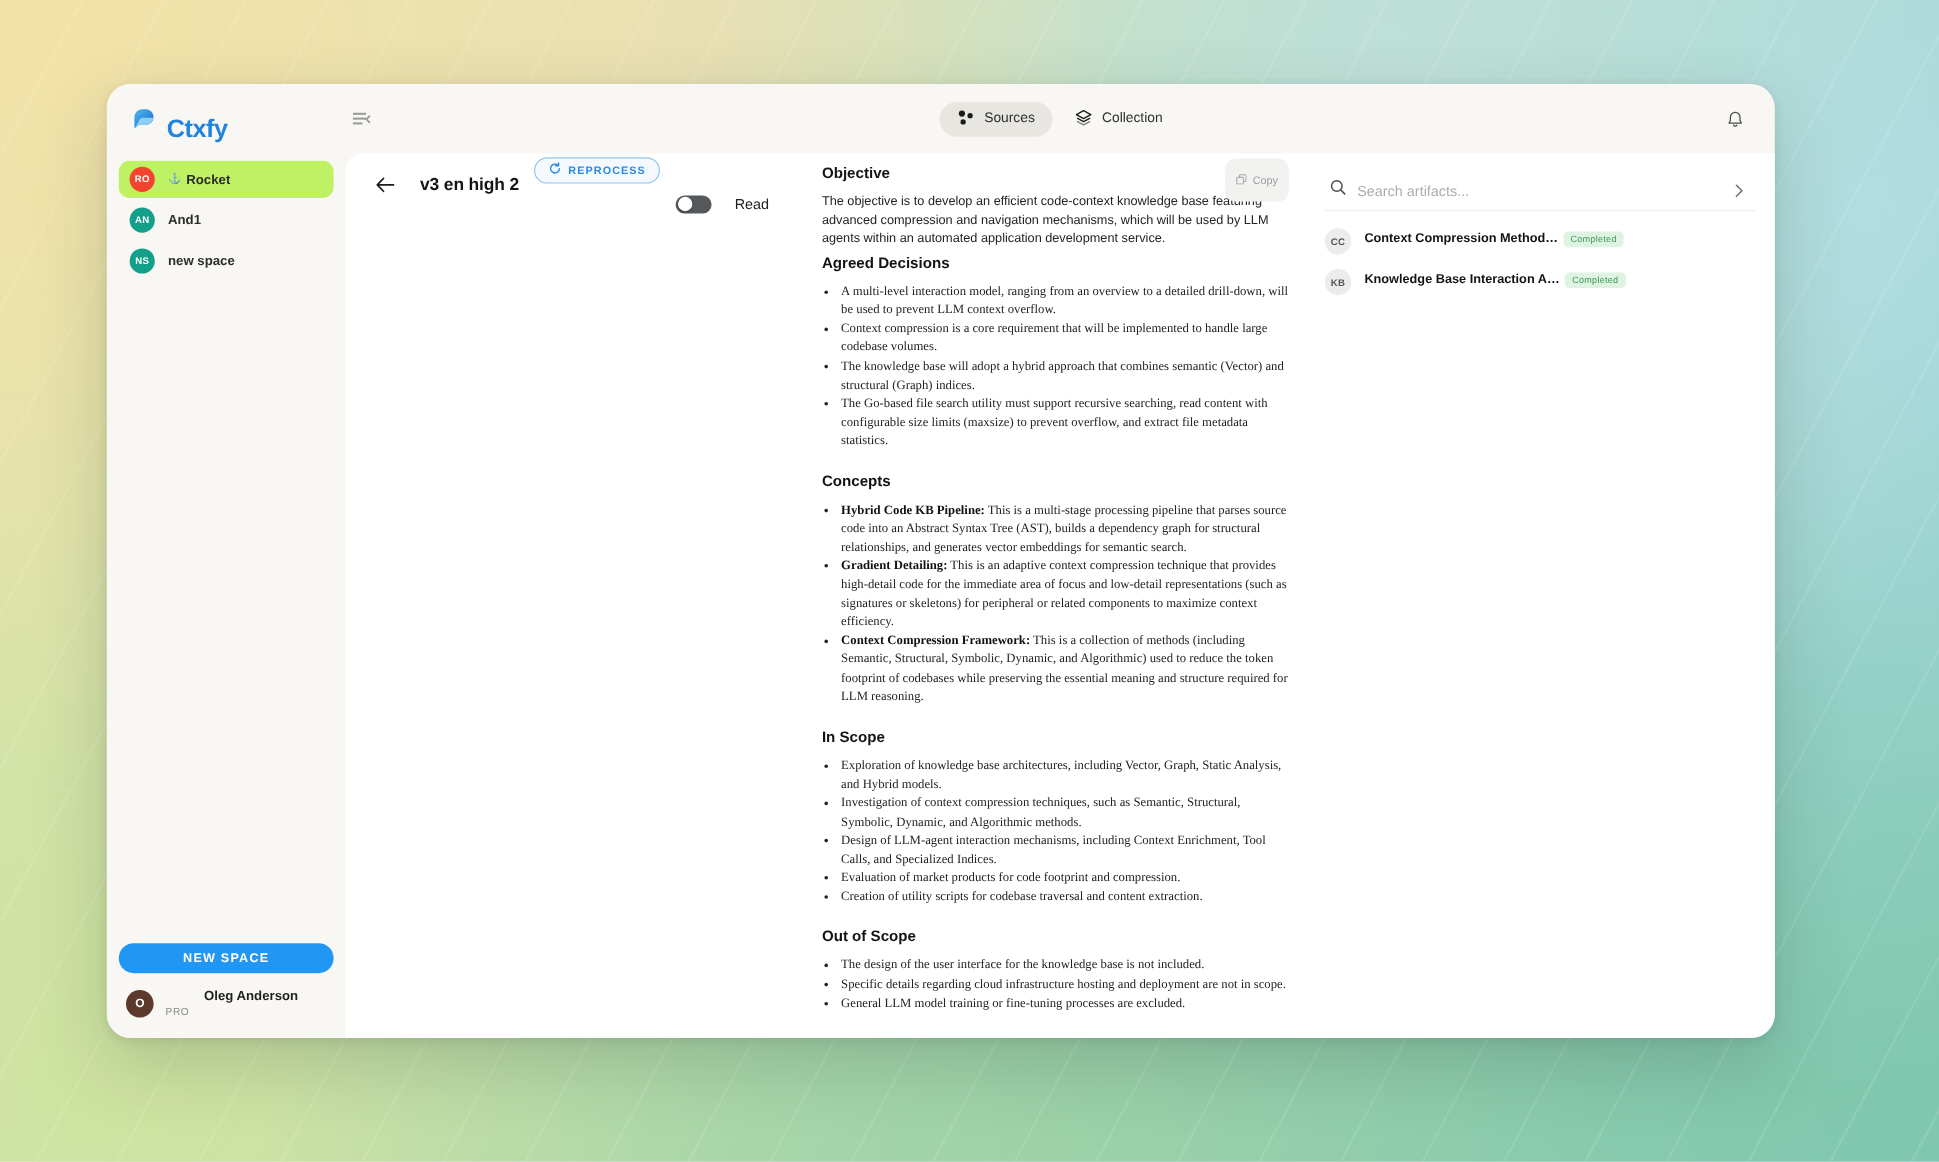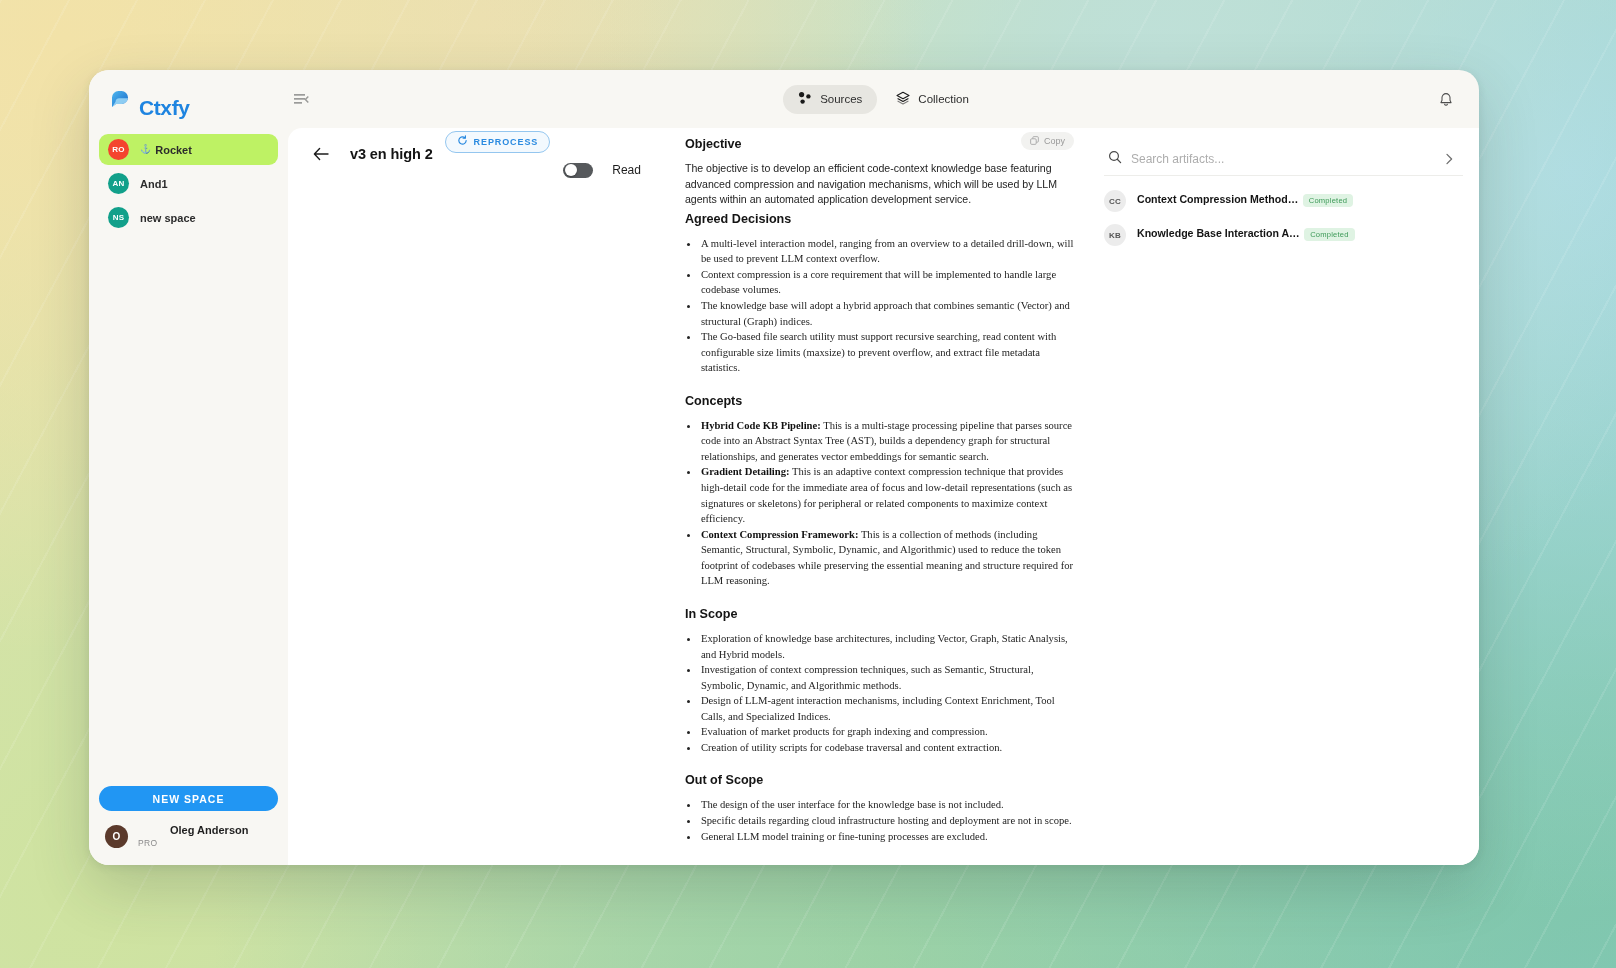--- a/index.html
+++ b/index.html
@@ -206,21 +206,21 @@
     width: 12px; height: 12px; border-radius: 50%;
     background: #fff; box-shadow: 0 1px 2px rgba(0,0,0,.3);
   }
   .toggle-label { font-size: 12px; color: #1d1d1d; font-weight: 500; }
 
   .doc-scroll { flex: 1; overflow: hidden; padding: 0 22px; position: relative; }
 
   .copy-btn {
     position: absolute; right: 22px; top: 4px;
     display: flex; align-items: center; gap: 5px;
-    height: 18px; padding: 0 9px;
+    height: 36px; padding: 0 9px;
     background: #f2f2f0; border: none; border-radius: 9px;
     color: #9a9a9a; font-size: 9px;
     font-family: "Liberation Sans", sans-serif;
     cursor: pointer;
   }
 
   .doc-body { padding-top: 9px; max-width: 592px; }
 
   .doc-h {
     font-size: 12.6px; font-weight: bold; color: #141414;
@@ -470,21 +470,21 @@
                   </li>
                 </ul>
               </div>
 
               <div class="section">
                 <h2 class="doc-h">In Scope</h2>
                 <ul class="doc-ul">
                   <li>Exploration of knowledge base architectures, including Vector, Graph, Static Analysis, and Hybrid models.</li>
                   <li>Investigation of context compression techniques, such as Semantic, Structural, Symbolic, Dynamic, and Algorithmic methods.</li>
                   <li>Design of LLM-agent interaction mechanisms, including Context Enrichment, Tool Calls, and Specialized Indices.</li>
-                  <li>Evaluation of market products for graph indexing and compression.</li>
+                  <li>Evaluation of market products for code footprint and compression.</li>
                   <li>Creation of utility scripts for codebase traversal and content extraction.</li>
                 </ul>
               </div>
 
               <div class="section">
                 <h2 class="doc-h">Out of Scope</h2>
                 <ul class="doc-ul">
                   <li>The design of the user interface for the knowledge base is not included.</li>
                   <li>Specific details regarding cloud infrastructure hosting and deployment are not in scope.</li>
                   <li>General LLM model training or fine-tuning processes are excluded.</li>

